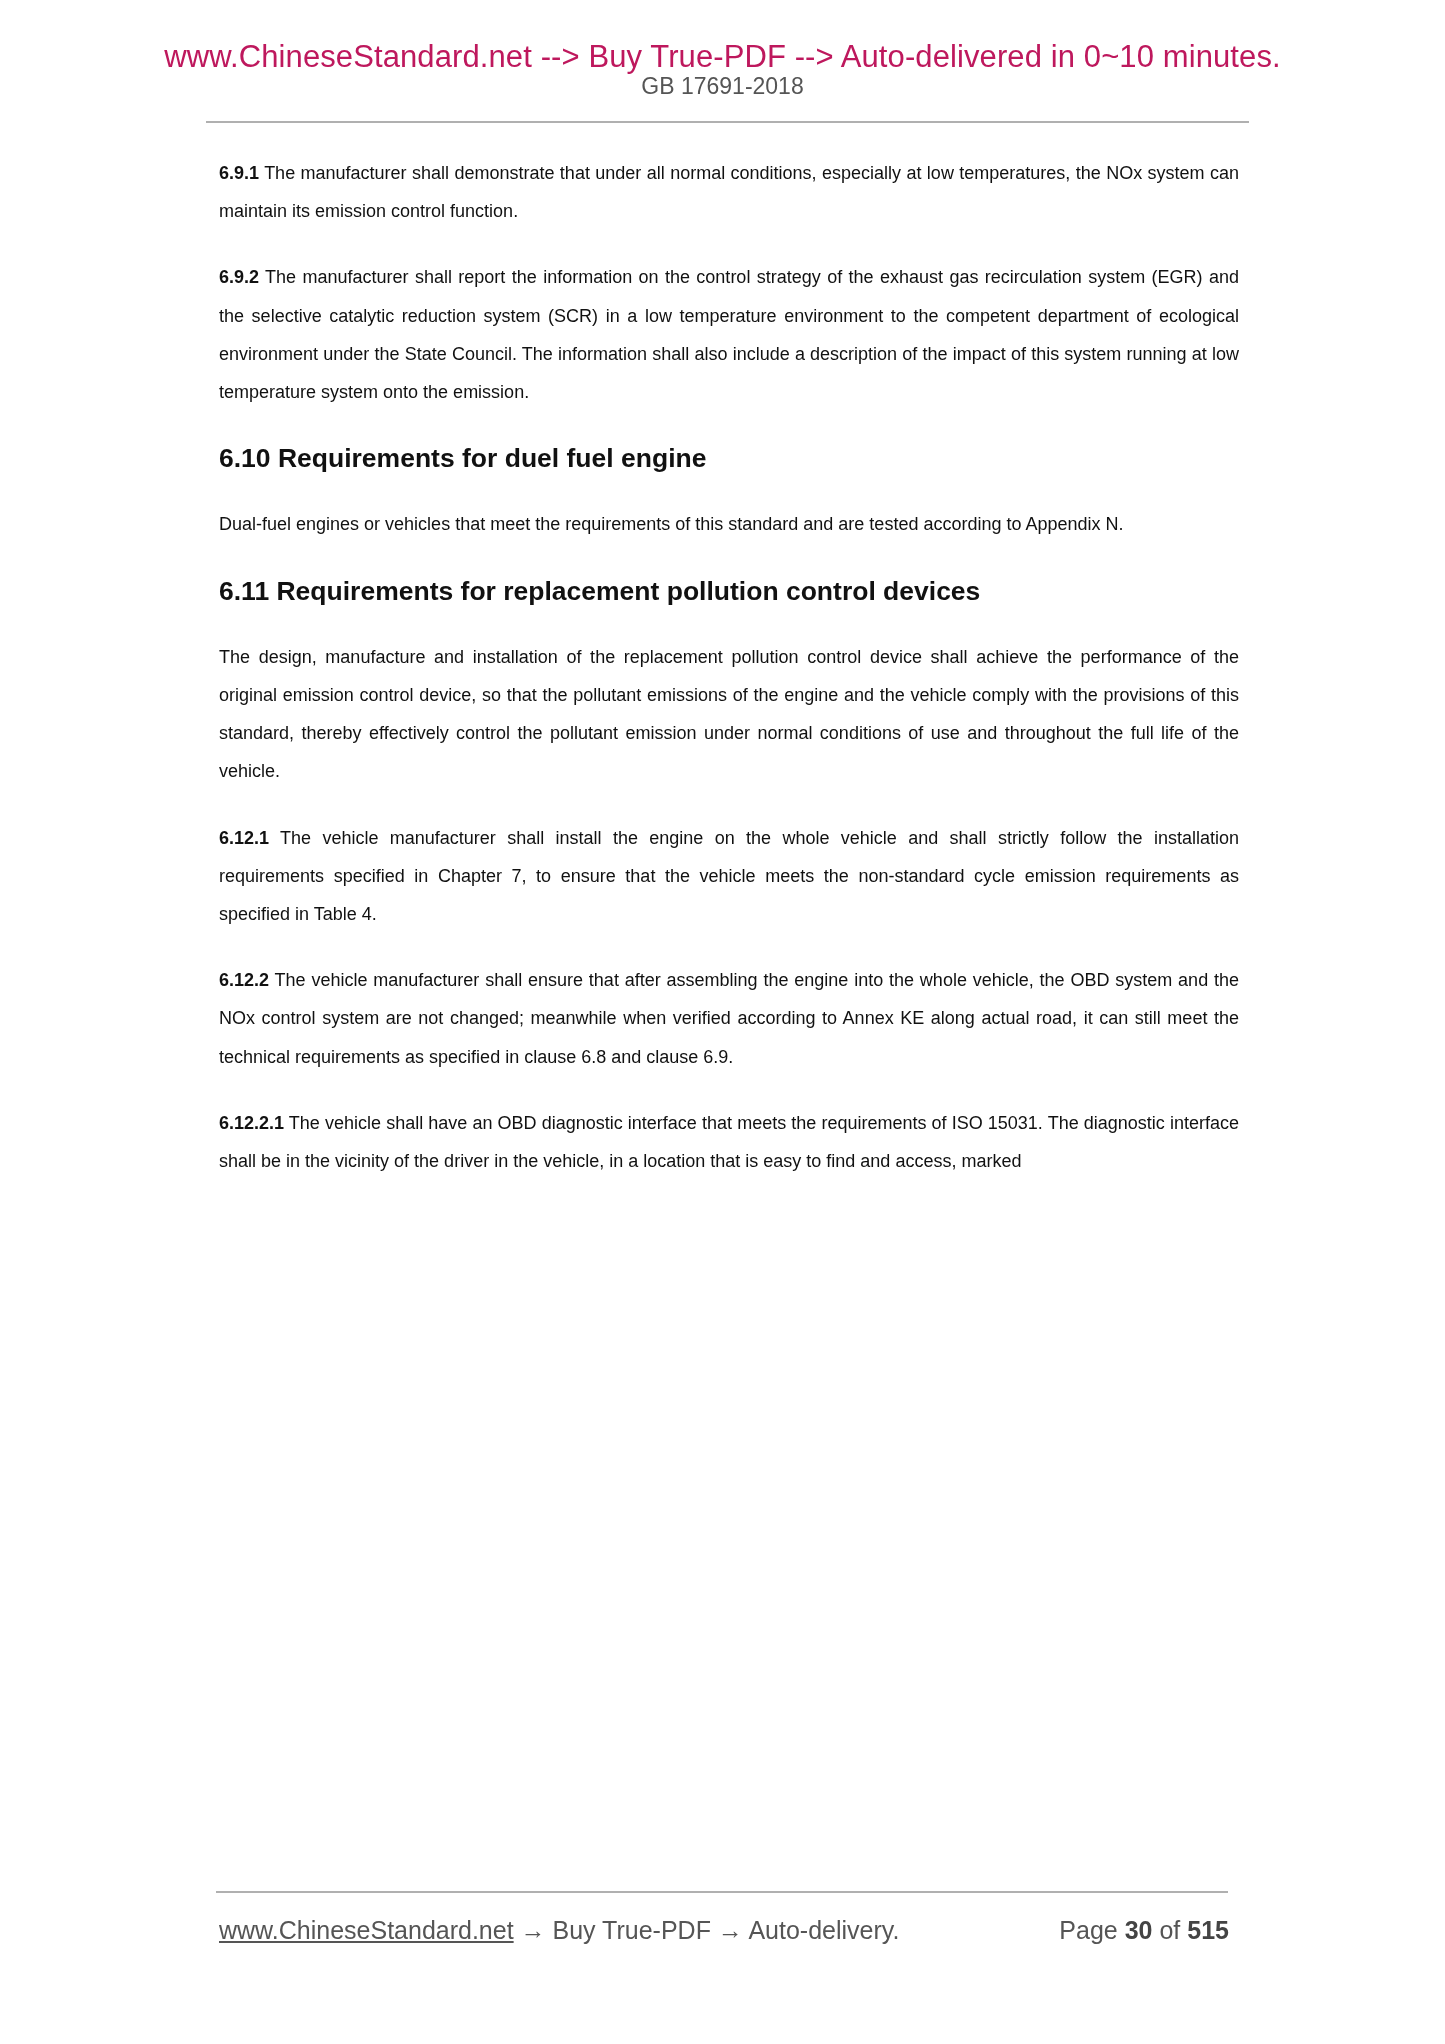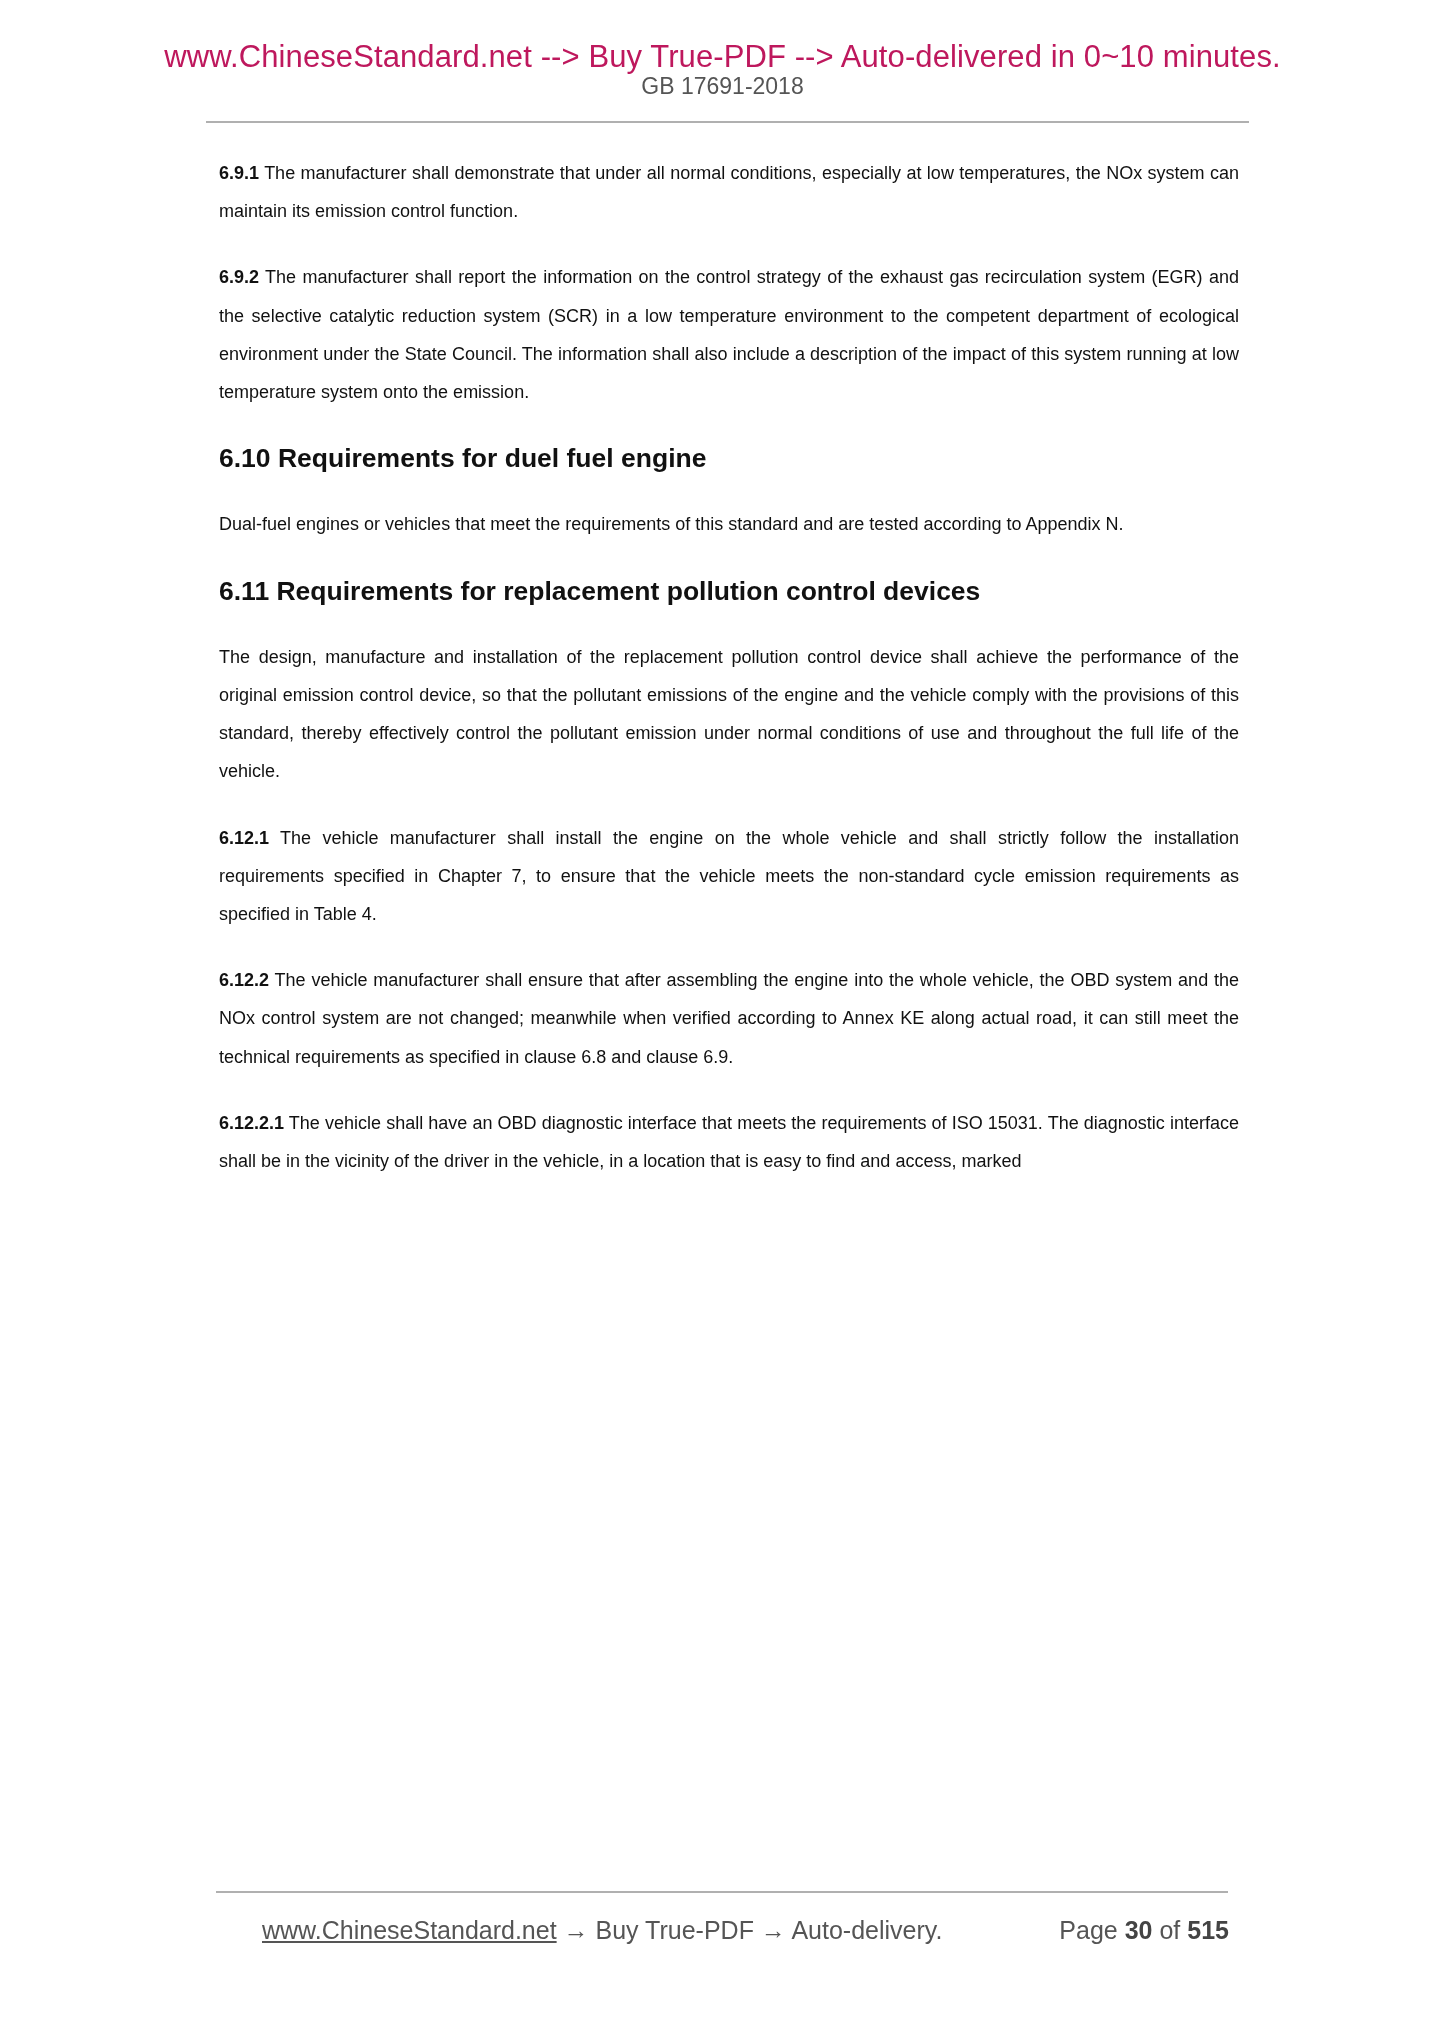--- a/index.html
+++ b/index.html
@@ -11,21 +11,21 @@
              font-size: 23px; color: #555; line-height: 24px; }
   .hdr-rule { position: absolute; top: 121px; left: 206px; width: 1043px; height: 2px; background: #b0b0b0; }
   .content { position: absolute; top: 154px; left: 219px; width: 1020px; }
   p { margin: 0; font-size: 18px; line-height: 38.2px; text-align: justify; color: #111; }
   p.blk { margin-bottom: 28px; }
   .num { font-weight: bold; }
   h3 { margin: 1px 0 28px 0; font-size: 26.5px; line-height: 38.2px; font-weight: bold; color: #111; }
   .ftr-rule { position: absolute; top: 1891px; left: 216px; width: 1012px; height: 2px; background: #b0b0b0; }
   .ftr { position: absolute; top: 1914px; left: 219px; width: 1010px; height: 34px;
          font-size: 25px; color: #555; line-height: 32px; }
-  .ftr-left { position: absolute; left: 0; top: 0; margin-left: 43px; }
+  .ftr-left { position: absolute; left: 0; top: 0; }
   .ftr-link { text-decoration: underline; color: #555; }
   .ftr-right { position: absolute; right: 0; top: 0; }
   .ftr-right b { color: #444; }
 </style>
 </head>
 <body>
 
 <div class="hdr-top">www.ChineseStandard.net --&gt; Buy True-PDF --&gt; Auto-delivered in 0~10 minutes.</div>
 <div class="hdr-std">GB 17691-2018</div>
 <div class="hdr-rule"></div>

